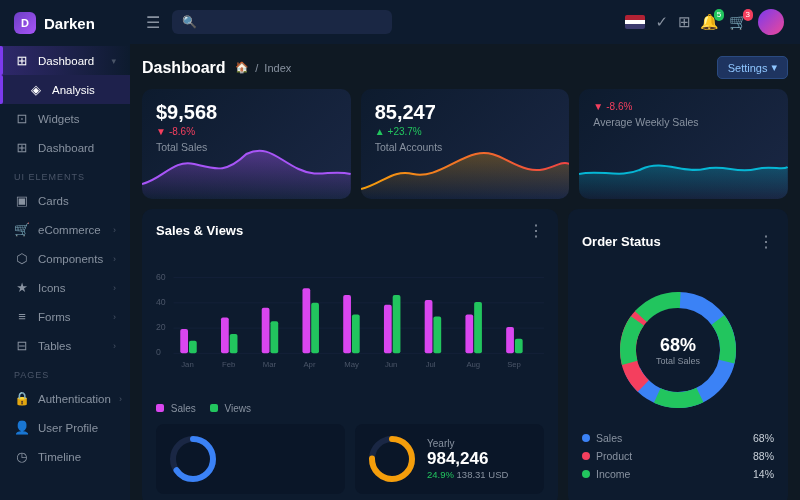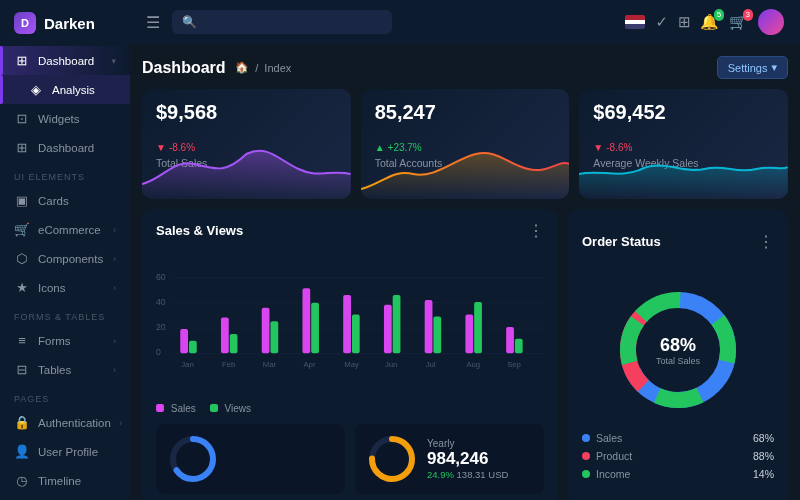--- a/index.html
+++ b/index.html
@@ -166,21 +166,21 @@
     
     .stat-cards { display: grid; grid-template-columns: 1fr 1fr 1fr; gap: 10px; }
     .stat-card {
       background: linear-gradient(135deg, #0d1b2e, #1a2744);
       border-radius: 10px;
       padding: 12px 14px;
       position: relative;
       overflow: hidden;
       min-height: 110px;
     }
-    .stat-value { color: #fff; font-size: 20px; font-weight: 700; margin-bottom: 18px; }
+    .stat-value { color: #fff; font-size: 20px; font-weight: 700; margin-bottom: 2px; }
     .stat-label { color: #8892a0; font-size: 10.5px; }
     .stat-change {
       display: flex; align-items: center; gap: 3px;
       font-size: 10px; margin-bottom: 4px;
     }
     .stat-change.down { color: #f43f5e; }
     .stat-change.up { color: #22c55e; }
     .stat-chart { position: absolute; bottom: 0; left: 0; right: 0; height: 60px; }
 
     
@@ -289,21 +289,20 @@
       <span class="icon">⬡</span>
       <span>Components</span>
       <span class="arrow">›</span>
     </div>
     <div class="sidebar-item">
       <span class="icon">★</span>
       <span>Icons</span>
       <span class="arrow">›</span>
     </div>
 
-    <div class="sidebar-section-label">FORMS &amp; TABLES</div>
     <div class="sidebar-item">
       <span class="icon">≡</span>
       <span>Forms</span>
       <span class="arrow">›</span>
     </div>
     <div class="sidebar-item">
       <span class="icon">⊟</span>
       <span>Tables</span>
       <span class="arrow">›</span>
     </div>
@@ -411,21 +410,20 @@
                 <stop offset="100%" stop-color="#f59e0b" stop-opacity="0"></stop>
               </linearGradient>
             </defs>
             <path d="M0,50 C20,45 30,30 50,35 C70,40 90,20 110,15 C130,10 140,25 160,30 C180,35 190,20 200,25 L200,60 L0,60 Z" fill="url(#g2f)"></path>
             <path d="M0,50 C20,45 30,30 50,35 C70,40 90,20 110,15 C130,10 140,25 160,30 C180,35 190,20 200,25" fill="none" stroke="url(#g2)" stroke-width="2"></path>
           </svg>
         </div>
       </div>
 
       <div class="stat-card">
-        <div class="stat-value">$69,452</div>
         <div class="stat-change down">
           <span>▼</span>
           <span>-8.6%</span>
         </div>
         <div class="stat-label">Average Weekly Sales</div>
         <div class="stat-chart">
           <svg width="100%" height="60" viewBox="0 0 200 60" preserveAspectRatio="none">
             <defs>
               <linearGradient id="g3f" x1="0" y1="0" x2="0" y2="1">
                 <stop offset="0%" stop-color="#06b6d4" stop-opacity="0.3"></stop>

